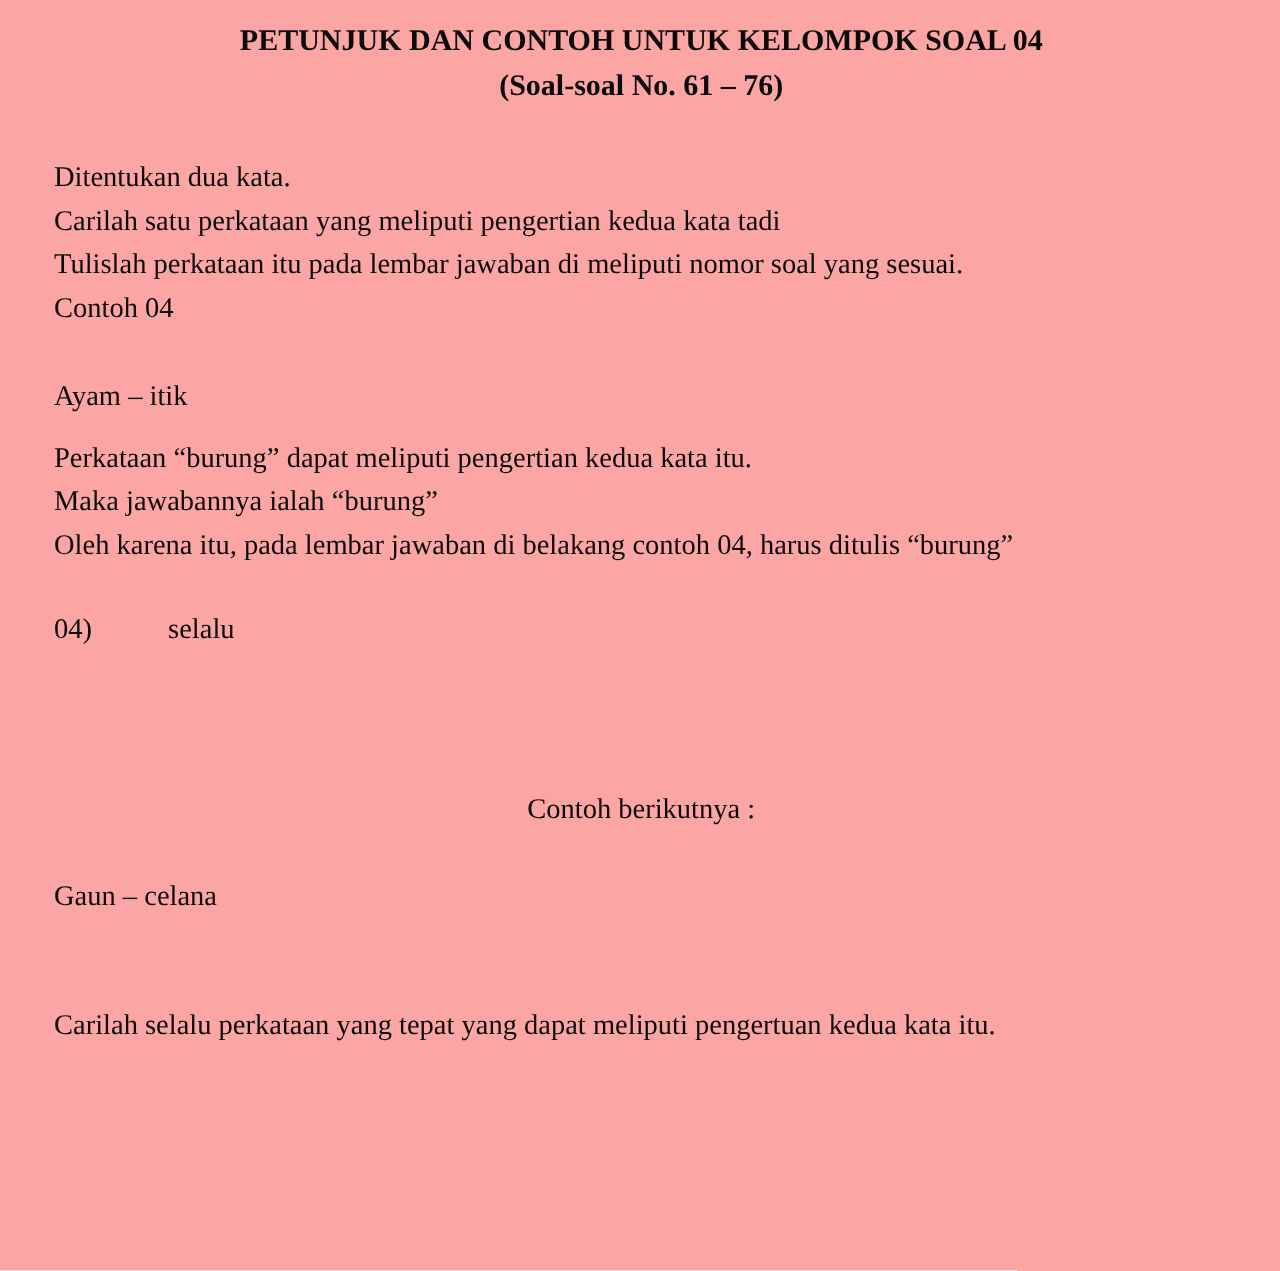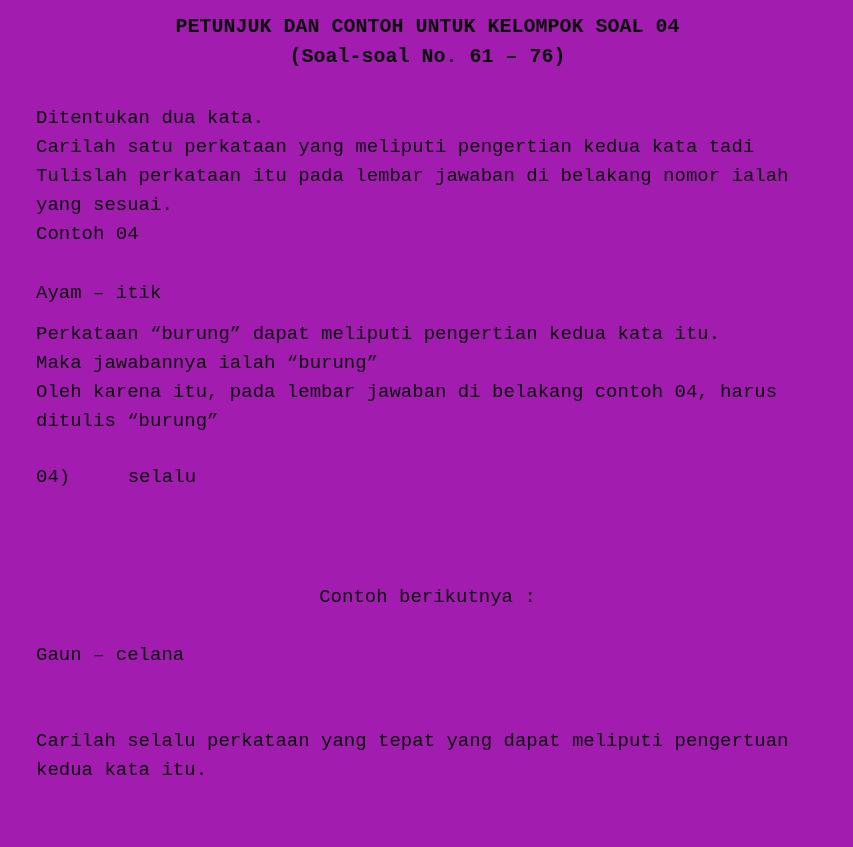--- a/index.html
+++ b/index.html
@@ -4,23 +4,23 @@
 <style>
   html, body {
     margin: 0;
     padding: 0;
     background: #ffffff;
   }
   .page {
     position: relative;
     width: 853px;
     height: 847px;
-    background: #a21caf;
+    background: #fca5a5;
     overflow: hidden;
-    font-family: Liberation Mono, monospace;
+    font-family: Liberation Serif, serif;
     color: #0b0b0b;
   }
   .content {
     padding: 12px 34px 0 36px;
   }
   .doc-header {
     text-align: center;
     font-weight: bold;
     font-size: 20px;
     line-height: 30px;
@@ -50,21 +50,21 @@
   <div class="content">
 
     <div class="doc-header">
       <p>PETUNJUK DAN CONTOH UNTUK KELOMPOK SOAL 04</p>
       <p>(Soal-soal No. 61 – 76)</p>
     </div>
 
     <div class="body-text instructions-block">
       <p>Ditentukan dua kata.</p>
       <p>Carilah satu perkataan yang meliputi pengertian kedua kata tadi</p>
-      <p>Tulislah perkataan itu pada lembar jawaban di belakang nomor ialah yang sesuai.</p>
+      <p>Tulislah perkataan itu pada lembar jawaban di meliputi nomor soal yang sesuai.</p>
     </div>
 
     <div class="body-text">
       <p class="example-heading-04">Contoh 04</p>
       <p class="word-pair-04">Ayam – itik</p>
       <div class="explanation-04">
         <p>Perkataan “burung” dapat meliputi pengertian kedua kata itu.</p>
         <p>Maka jawabannya ialah “burung”</p>
         <p>Oleh karena itu, pada lembar jawaban di belakang contoh 04, harus ditulis “burung”</p>
       </div>

